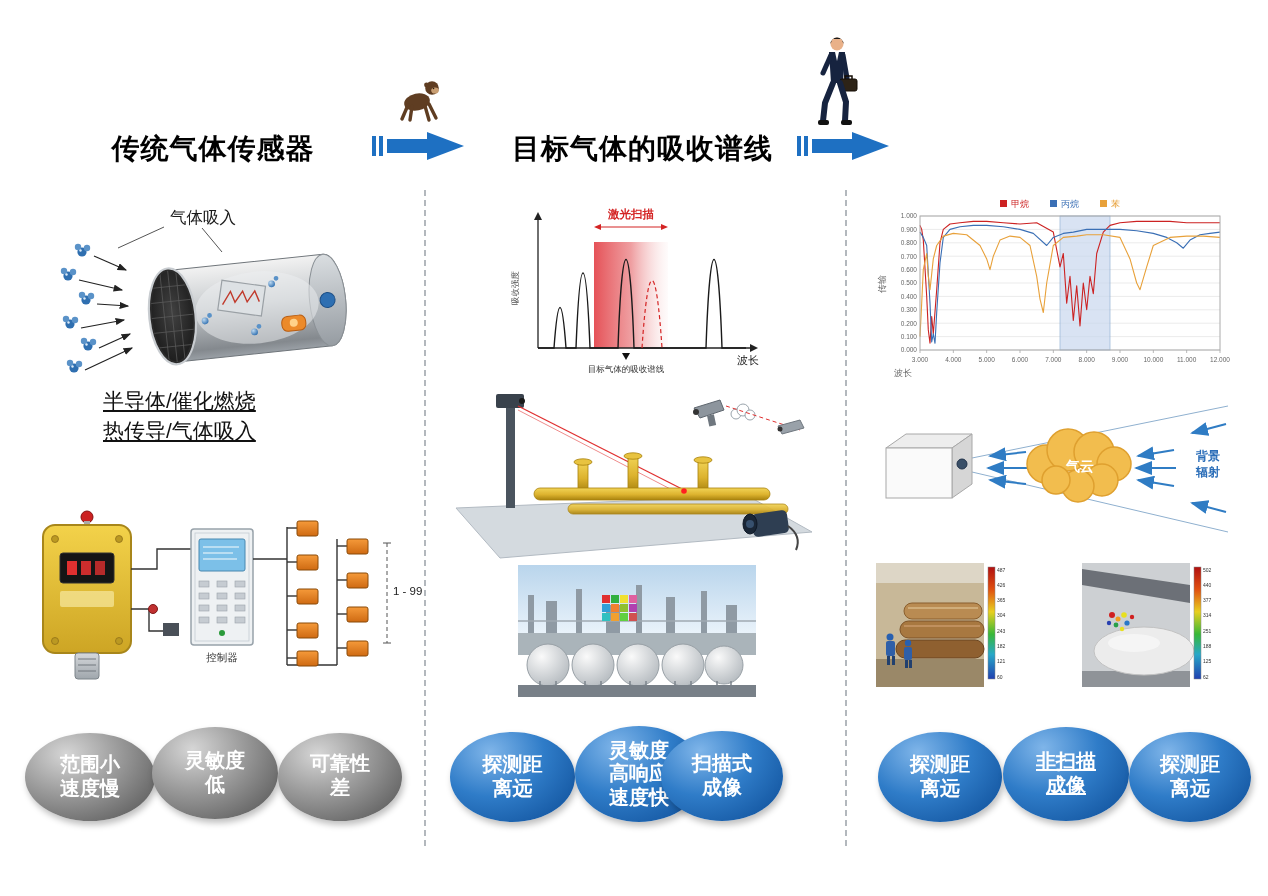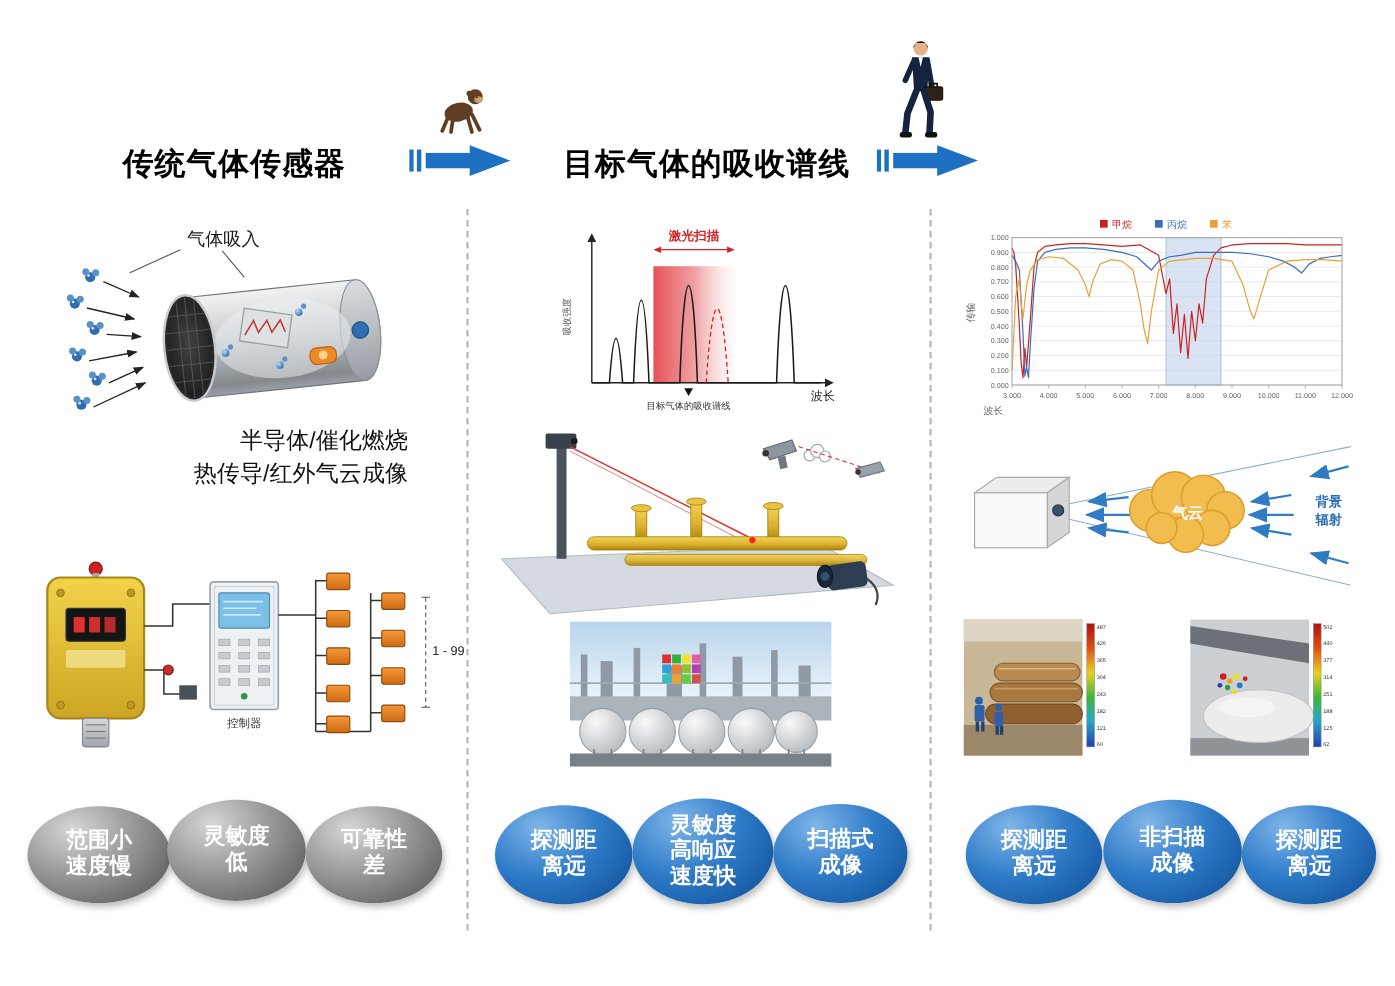--- a/index.html
+++ b/index.html
@@ -2,21 +2,21 @@
 <html><head>
 <meta charset="utf-8">
 <style>
   * { margin:0; padding:0; box-sizing:border-box; }
   html,body { background:#ffffff; }
   body { font-family:"Liberation Sans","DejaVu Sans",sans-serif; color:#111; }
   .page { position:relative; width:1268px; height:896px; background:#fff; overflow:hidden; }
   .abs { position:absolute; }
   .title { font-size:28px; font-weight:bold; text-align:center; letter-spacing:1px; color:#000; white-space:nowrap; }
   .divider { position:absolute; width:0; border-left:2px dashed #b3b8bd; }
-  .caption { font-size:21px; line-height:1.45; text-align:right; color:#111; font-weight:500; }
+  .caption { font-size:21px; line-height:1.45; text-align:left; color:#111; font-weight:500;text-decoration:underline; }
   .bubble { position:absolute; border-radius:50%; display:flex; flex-direction:column;
             align-items:center; justify-content:center; color:#fff; font-weight:bold;
             font-size:20px; line-height:1.18; text-align:center;
             box-shadow:2px 4px 6px rgba(0,0,0,.25); }
   .bubble.gray { background:radial-gradient(ellipse at 32% 24%, #d6d6d6 0%, #9b9b9b 42%, #4e4e4e 100%); }
   .bubble.blue { background:radial-gradient(ellipse at 32% 22%, #7fb5e9 0%, #2f7cc8 45%, #0b4a94 100%); }
   svg text { font-family:"Liberation Sans","DejaVu Sans",sans-serif; }
 </style>
 </head>
 <body>
@@ -181,21 +181,21 @@
         <line x1="99" y1="130" x2="141" y2="130"></line>
         <line x1="112" y1="54" x2="112" y2="146"></line>
           <line x1="120" y1="54" x2="120" y2="146"></line>
           <line x1="128" y1="54" x2="128" y2="146"></line>
       </g>
     </g>
   </svg>
 
   <div class="abs caption" style="left:103px;top:386px;width:268px;">
     <div>半导体/催化燃烧</div>
-    <div>热传导/红外气云成像</div>
+    <div>热传导/气体吸入</div>
   </div>
 
   <svg class="abs" style="left:35px;top:503px;" width="398" height="186" viewBox="0 0 398 186">
     <defs>
       <linearGradient id="yellowgrad" x1="0" y1="0" x2="0" y2="1">
         <stop offset="0%" stop-color="#f3d24a"></stop>
           <stop offset="100%" stop-color="#cda524"></stop>
       </linearGradient>
       <linearGradient id="orangegrad" x1="0" y1="0" x2="0" y2="1">
         <stop offset="0%" stop-color="#f59a3a"></stop>
@@ -438,21 +438,21 @@
 
   <div class="bubble blue" style="left:450px;top:732px;width:125px;height:90px;">
     <span>探测距</span>
     <span>离远</span>
   </div>
   <div class="bubble blue" style="left:575px;top:726px;width:128px;height:96px;">
     <span>灵敏度</span>
     <span>高响应</span>
     <span>速度快</span>
   </div>
-  <div class="bubble blue" style="left:703px;top:731px;width:122px;height:90px;">
+  <div class="bubble blue" style="left:661px;top:731px;width:122px;height:90px;">
     <span>扫描式</span>
     <span>成像</span>
   </div>
 
   <svg class="abs" style="left:874px;top:194px;" width="360" height="190" viewBox="0 0 360 190">
     <g>
         <line x1="46" y1="156" x2="346" y2="156" stroke="#e3e3e3" stroke-width="0.7"></line>
         <text x="43" y="158.4" text-anchor="end" font-size="6.5" fill="#666">0.000</text>
         <line x1="46" y1="142.6" x2="346" y2="142.6" stroke="#e3e3e3" stroke-width="0.7"></line>
         <text x="43" y="145" text-anchor="end" font-size="6.5" fill="#666">0.100</text>
@@ -636,21 +636,21 @@
         <text x="121" y="84.9" font-size="5" fill="#333">188</text>
         <text x="121" y="100.2" font-size="5" fill="#333">125</text>
         <text x="121" y="115.5" font-size="5" fill="#333">62</text>
       </g>
   </svg>
 
   <div class="bubble blue" style="left:878px;top:732px;width:124px;height:90px;">
     <span>探测距</span>
     <span>离远</span>
   </div>
-  <div class="bubble blue" style="left:1003px;top:727px;width:126px;height:94px;">
+  <div class="bubble blue" style="left:1003px;top:727px;width:126px;height:94px;text-decoration:underline;">
     <span>非扫描</span>
     <span>成像</span>
   </div>
   <div class="bubble blue" style="left:1129px;top:732px;width:122px;height:90px;">
     <span>探测距</span>
     <span>离远</span>
   </div>
 
 </div>
 

